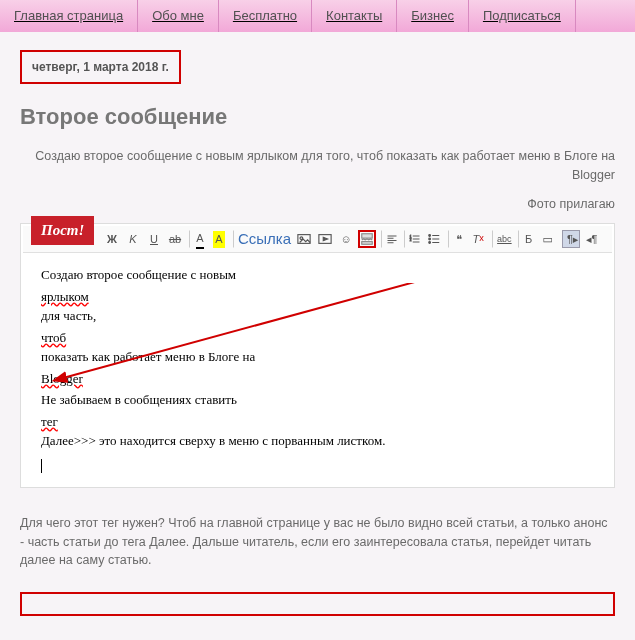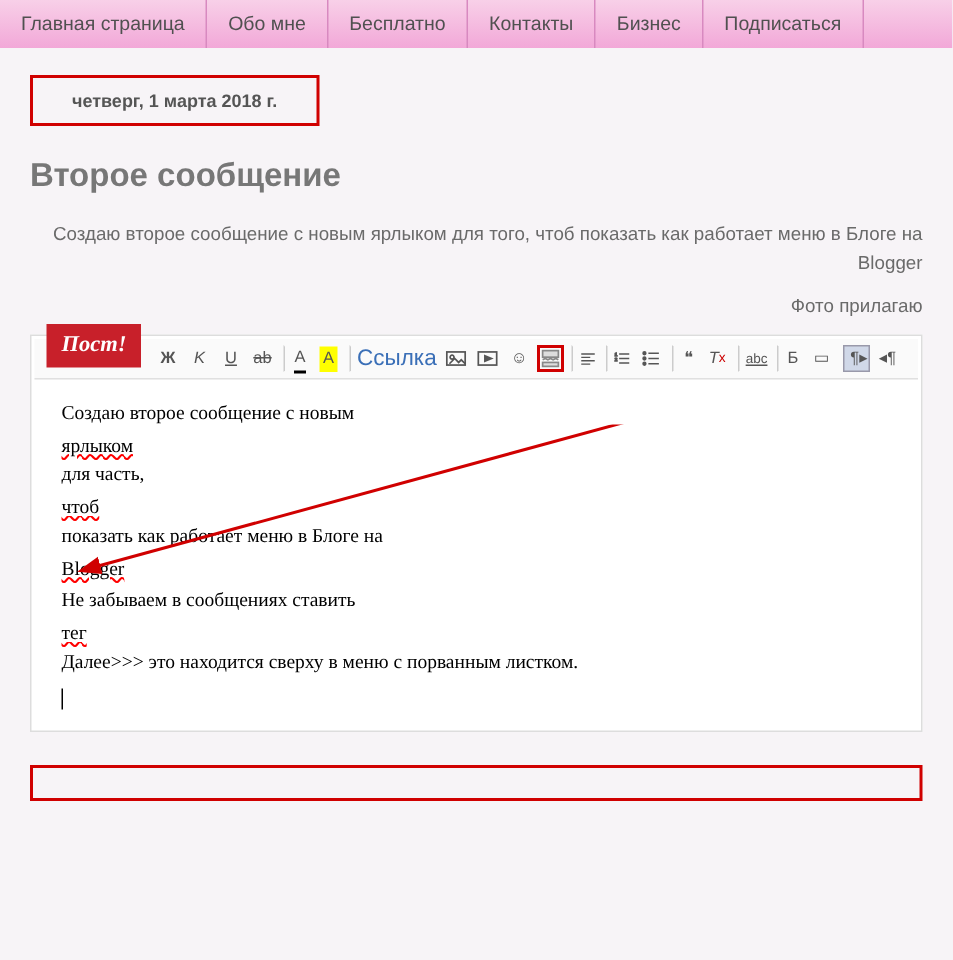--- a/index.html
+++ b/index.html
@@ -1,20 +1,20 @@
 <!DOCTYPE html>
 <html><head>
 <meta charset="utf-8">
 <style>
   * { box-sizing: border-box; margin: 0; padding: 0; }
   body { font-family: Arial, sans-serif; font-size: 13px; background: #f7f4f7; width: 635px; height: 640px; overflow: hidden; }
-  .nav { display: flex; background: linear-gradient(#f8d0e8, #f2a8d8); height: 32px; }
+  .nav { display: flex; background: linear-gradient(#f8d0e8, #f2a8d8); height: 32px; text-decoration: underline; }
   .nav-item { padding: 8px 14px; color: #505050; font-size: 13px; border-right: 1px solid #d889c0; cursor: pointer; white-space: nowrap; }
   .content { padding: 18px 20px; color: #666; line-height: 1.5; }
-  .date-box { border: 2px solid #d00000; padding: 6px 26px; display: inline-block; font-weight: bold; font-size: 12px; color: #555; margin-bottom: 16px; }
+  .date-box { border: 2px solid #d00000; padding: 6px 10px; display: inline-block; font-weight: bold; font-size: 12px; color: #555; margin-bottom: 16px; }
   .post-title { color: #777; font-size: 22px; font-weight: bold; margin-bottom: 14px; }
   .para { margin-bottom: 10px; font-size: 12.5px; color: #6a6a6a; text-align: right; }
   .editor-wrap { background: #fff; border: 1px solid #ddd; padding: 2px; margin-top: 6px; position: relative; }
   .post-badge { position: absolute; left: 10px; top: -8px; background: #c8202a; color: #fff; font-style: italic; font-weight: bold; font-size: 15px; padding: 3px 10px; z-index: 5; font-family: Georgia,serif;}
   .toolbar { display: flex; align-items: center; gap: 3px; padding: 4px 6px 4px 80px; border-bottom: 1px solid #e0e0e0; background: #fafafa; }
   .tb-btn { width: 18px; height: 18px; display: flex; align-items: center; justify-content: center; font-size: 11px; color: #555; border: 1px solid transparent; cursor: pointer; }
   .tb-btn.sep { border-left: 1px solid #ccc; padding-left: 4px; margin-left: 2px; }
   .tb-btn.hl { border: 2px solid #d00000; }
   .tb-btn svg { width: 14px; height: 14px; stroke: #555; fill: none; stroke-width: 1.3; }
   .tb-link { font-size: 15px; color: #3a6fb7; }
@@ -128,18 +128,19 @@
         <defs>
             <marker id="ah" markerWidth="10" markerHeight="10" refX="2" refY="3" orient="auto">
               <path d="M0,0 L0,6 L8,3 z" fill="#d00000"></path>
             </marker>
           </defs>
         <line x1="390" y1="-6" x2="20" y2="95" stroke="#d00000" stroke-width="2" marker-end="url(#ah)"></line>
       </svg>
     </div>
   </div>
 
+  <div class="footer-expl">Для чего этот тег нужен? Чтоб на главной странице у вас не было видно всей статьи, а только анонс - часть статьи до тега Далее. Дальше читатель, если его заинтересовала статья, перейдет читать далее на саму статью.</div>
 
   <div class="meta-box">
     
     
   </div>
 </div>
 
 </body></html>

